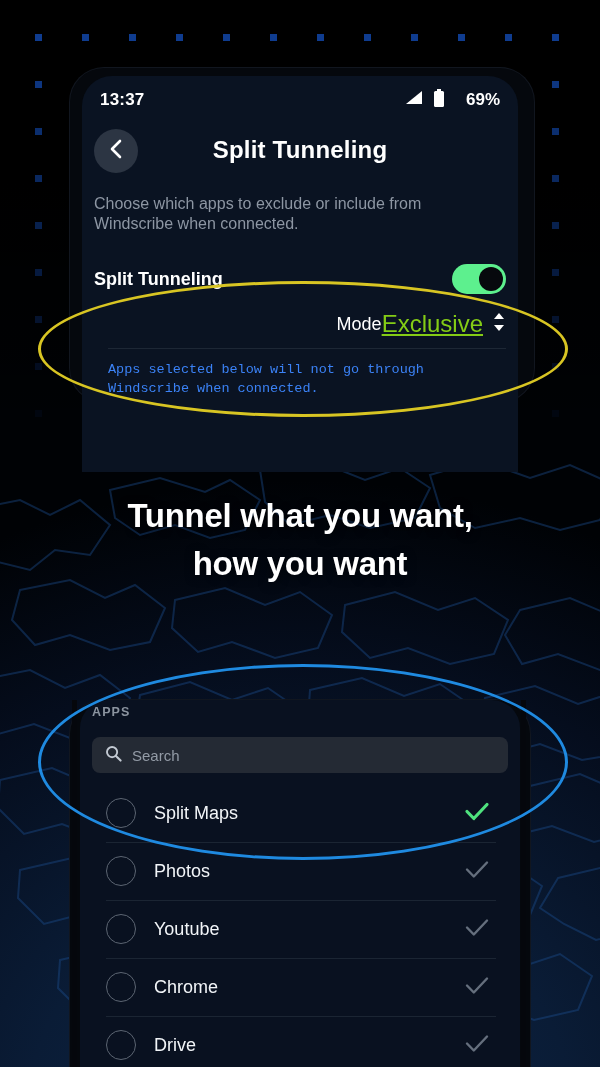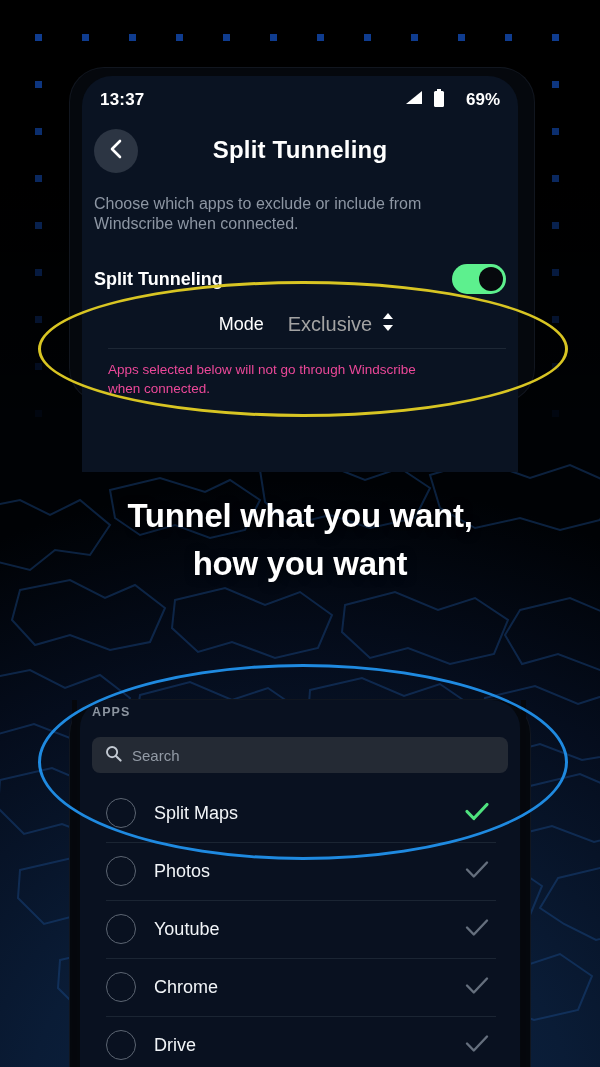--- a/index.html
+++ b/index.html
@@ -96,31 +96,31 @@
   .toggle{
     width:54px;height:30px;border-radius:15px;background:#5df08e;position:relative;
   }
   .toggle-knob{
     position:absolute;right:3px;top:3px;width:24px;height:24px;border-radius:50%;
     background:#07090d;
   }
 
   .row-mode{
     position:absolute;left:26px;top:228px;width:398px;height:40px;
-    display:flex;align-items:center;justify-content:center;gap:24px;
+    display:flex;align-items:center;justify-content:flex-end;
   }
   .row-mode-label{color:#ffffff;font-size:18px;}
   .mode-right{display:flex;align-items:center;gap:9px;}
-  .mode-value{color:#a3a3a3;font-size:20px;}
+  .mode-value{color:#84cc16;font-size:24px;text-decoration:underline;}
   .divider-top{
     position:absolute;left:26px;top:272px;width:398px;height:1px;background:#1d2735;
   }
   .hint{
     position:absolute;left:26px;top:284px;width:340px;
-    color:#ec4899;font-size:13.5px;line-height:19px;
+    color:#3b82f6;font-size:13.5px;line-height:19px;font-family:Liberation Mono, monospace;
   }
 
   
   .headline{
     position:absolute;left:0;right:0;top:492px;text-align:center;
     color:#ffffff;font-size:33px;font-weight:bold;line-height:48px;
     letter-spacing:-.3px;
     text-shadow:0 2px 10px rgba(0,0,0,.6);
   }
 

